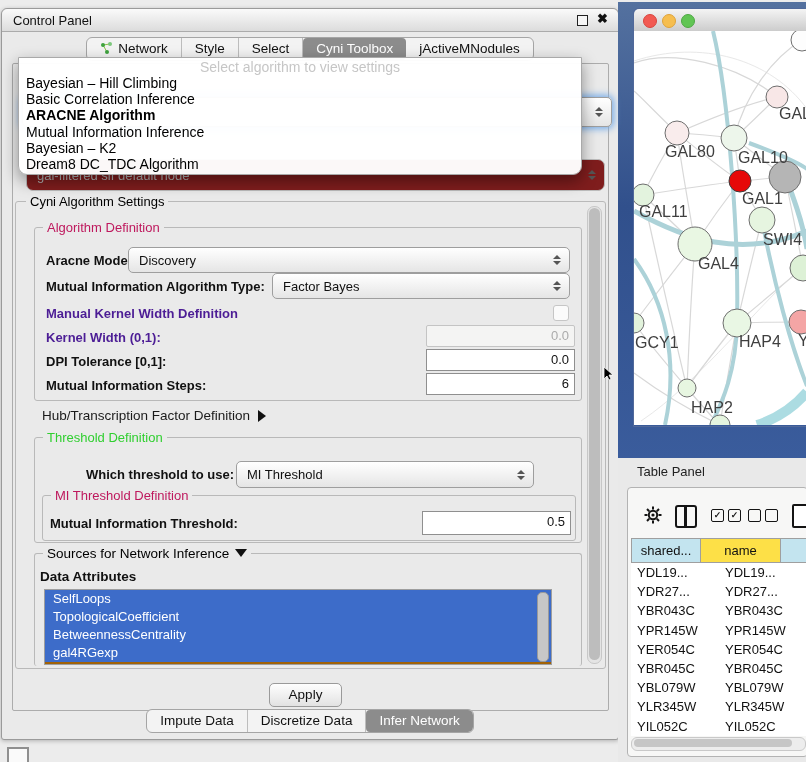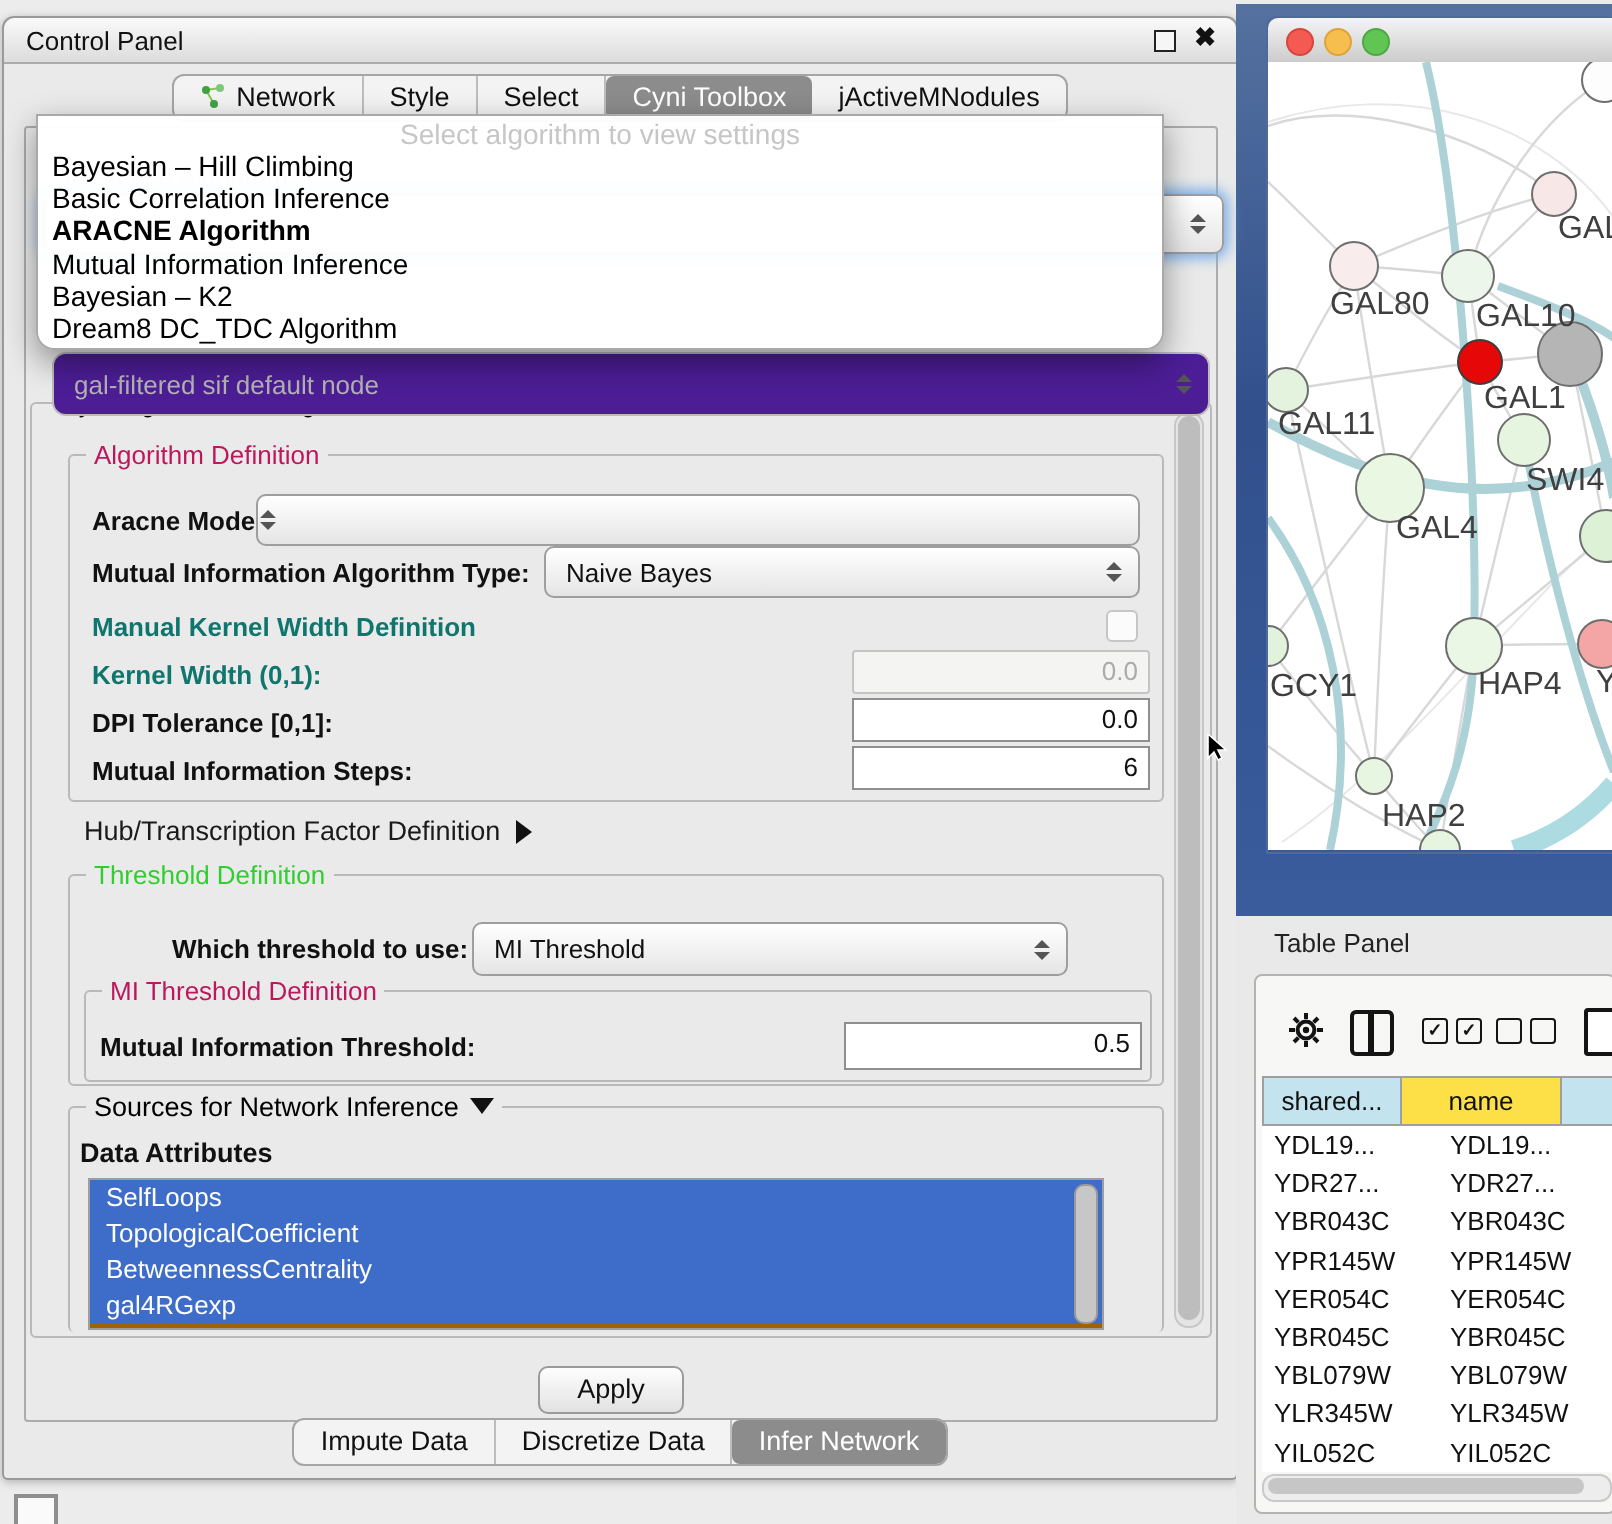--- a/index.html
+++ b/index.html
@@ -22,35 +22,35 @@
   .content-frame{left:10px;top:54px;width:595px;height:646px;border:1px solid #ACACAC;border-radius:2px;background:#EAEAEA;}
   .ghost-label{left:30px;top:72px;font-size:13px;color:#C6C6C6;z-index:2;}
   .combo{background:linear-gradient(#FFFFFF,#E5E5E5);border:1px solid #9E9E9E;border-radius:5px;
          font-size:13px;color:#111;display:flex;align-items:center;}
   .combo .val{padding-left:10px;flex:1;white-space:nowrap;overflow:hidden;}
   .spin{width:9px;margin-right:8px;display:flex;flex-direction:column;align-items:center;gap:2px;}
   .spin i{width:0;height:0;border-left:4px solid transparent;border-right:4px solid transparent;}
   .spin .up{border-bottom:4px solid #555;}
   .spin .dn{border-top:4px solid #555;}
   .focus-combo{left:20px;top:88px;width:588px;height:28px;z-index:3;box-shadow:0 0 7px 2px #77ACE8;}
-  .dis-combo{left:24px;top:167px;width:577px;height:30px;z-index:3;background:#4c1d95;border-color:#BCBCBC;border-radius:7px;}
+  .dis-combo{left:24px;top:150px;width:577px;height:30px;z-index:3;background:#7f1d1d;border-color:#BCBCBC;border-radius:7px;}
   .dis-combo .val{color:#B3B3B3;}
   
   .popup{left:18px;top:57px;width:562px;height:115px;z-index:60;background:rgba(255,255,255,.97);
          border:1px solid #A9A9A9;border-radius:0 0 9px 9px;box-shadow:0 6px 16px rgba(0,0,0,.4);
          display:flex;flex-direction:column;padding-top:1px;}
   .popup .ph{font-size:14px;color:#C6C6C6;text-align:center;height:16px;}
   .popup .it{font-size:14px;color:#000;padding-left:7px;height:16.2px;line-height:16.2px;white-space:nowrap;}
   .popup .it.b{font-weight:bold;}
   
   .group{border:1px solid #B9B9B9;border-radius:3px;}
   .gtitle{position:absolute;font-size:13px;background:#EAEAEA;padding:0 4px;white-space:nowrap;}
   .blue{color:#be185d;} .green{color:#30CF30;}
   .lbl{font-size:13px;font-weight:bold;color:#111;white-space:nowrap;}
-  .lbl.dis{color:#0f766e;}
+  .lbl.dis{color:#4c1d95;}
   .field{background:#FFF;border:1px solid #8F8F8F;font-size:13px;color:#111;text-align:right;padding-right:5px;line-height:20px;}
   .field.dis{background:#F4F4F3;color:#ABABAB;border-color:#C4C4C4;border-radius:2px;}
   .cbox{width:14px;height:14px;border:1px solid #C6C6C6;border-radius:3px;background:#FBFBFB;}
   .vscroll{background:#E4E4E4;border:1px solid #C7C7C7;border-radius:7px;}
   .vthumb{position:absolute;left:1px;right:1px;background:#BDBDBD;border-radius:6px;}
   .expander{font-size:13.5px;color:#1A1A1A;}
   .tri-r{display:inline-block;width:0;height:0;border-top:6px solid transparent;border-bottom:6px solid transparent;
          border-left:8px solid #111;margin-left:8px;vertical-align:-2px;}
   .tri-d{display:inline-block;width:0;height:0;border-left:6px solid transparent;border-right:6px solid transparent;
          border-top:8px solid #111;margin-left:6px;vertical-align:1px;}
@@ -150,28 +150,29 @@
     <div class="abs vscroll" style="right:3px;top:4px;width:13px;height:456px;">
       <div class="vthumb" style="top:1px;height:452px;"></div>
     </div>
   </div>
 
   <div class="abs group" style="left:32px;top:218px;width:546px;height:172px;">
     <span class="gtitle blue" style="left:8px;top:-8px;">Algorithm Definition</span>
   </div>
   <div class="abs lbl" style="left:44px;top:244px;">Aracne Mode:</div>
   <div class="abs combo" style="left:126px;top:238px;width:440px;height:24px;">
+    <span class="val">Discovery</span>
     <span class="spin">
         <i class="up"></i>
         <i class="dn"></i>
       </span>
   </div>
   <div class="abs lbl" style="left:44px;top:270px;">Mutual Information Algorithm Type:</div>
   <div class="abs combo" style="left:270px;top:264px;width:296px;height:24px;">
-    <span class="val">Naive Bayes</span>
+    <span class="val">Factor Bayes</span>
     <span class="spin">
         <i class="up"></i>
         <i class="dn"></i>
       </span>
   </div>
   <div class="abs lbl dis" style="left:44px;top:297px;">Manual Kernel Width Definition</div>
   <div class="abs cbox" style="left:551px;top:296px;"></div>
   <div class="abs lbl dis" style="left:44px;top:321px;">Kernel Width (0,1):</div>
   <div class="abs field dis" style="left:424px;top:316px;width:142px;height:20px;">0.0</div>
   <div class="abs lbl" style="left:44px;top:345px;">DPI Tolerance [0,1]:</div>

